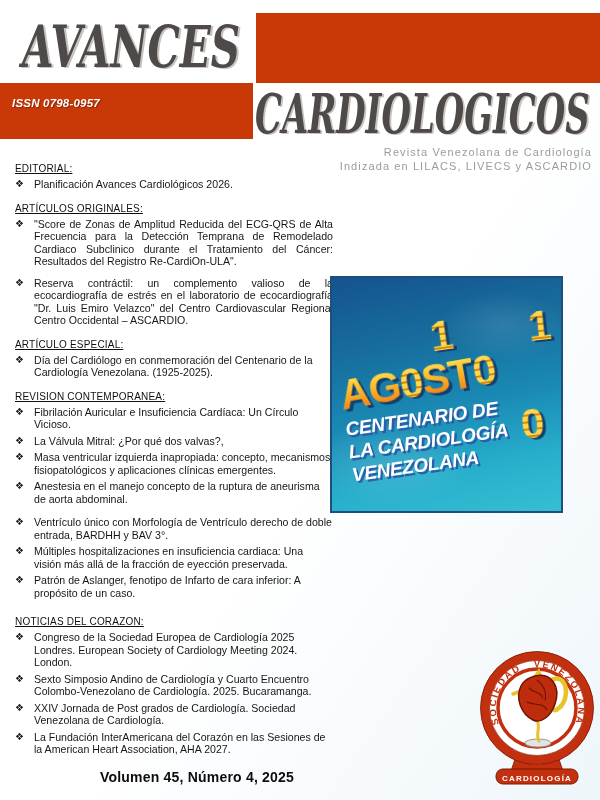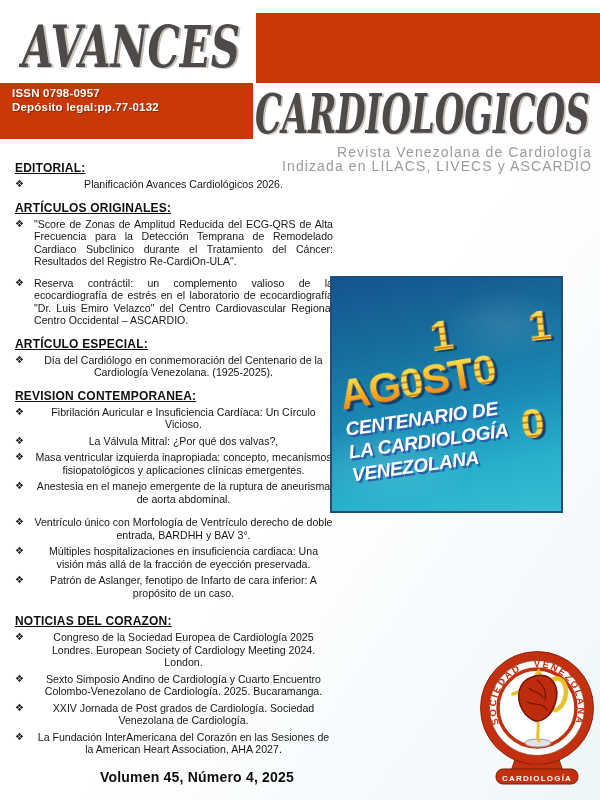--- a/index.html
+++ b/index.html
@@ -21,33 +21,33 @@
     text-shadow:3px 1px 0 #c9c3bd;
   }
   .title-cardiologicos{
     left:255px;top:84px;font-family:"DejaVu Serif",serif;font-style:italic;font-weight:bold;
     font-size:55px;line-height:60px;color:#4e4a49;white-space:nowrap;
     transform:scaleX(0.615);transform-origin:left top;
     text-shadow:3px 1px 0 #c9c3bd;
   }
   .issn-box{left:12px;top:95px;color:#ffffff;font-weight:bold;font-size:11.5px;line-height:14px;
     text-shadow:1px 1px 1px rgba(90,20,0,0.55);letter-spacing:0.2px;}
-  .tagline{right:8px;top:145px;text-align:right;color:#9b9b9b;font-size:14px;line-height:14px;
+  .tagline{right:8px;top:145px;text-align:right;color:#9b9b9b;font-size:11px;line-height:14px;
     letter-spacing:1.1px;font-weight:500;}
 
   
   .toc{left:15px;top:162px;width:318px;color:#161616;}
   .toc section{margin:0 0 11px 0;}
   .toc h2{
-    font-size:12px;line-height:13px;margin:0 0 3px 0;font-weight:bold;
+    font-size:10px;line-height:13px;margin:0 0 3px 0;font-weight:normal;
     text-decoration:underline;letter-spacing:0.2px;color:#101010;
   }
   .toc .item{display:flex;gap:7px;margin:0 0 4px 0;font-size:10.6px;line-height:12.5px;}
   .toc .bullet{flex:0 0 12px;font-size:10px;line-height:12.5px;color:#1a1a1a;}
-  .toc .itext{flex:1;text-align:center;}
+  .toc .itext{flex:1;}
   .toc .just .itext{text-align:justify;}
 
   
   .poster{
     left:330px;top:276px;width:233px;height:237px;
     border:2px solid #1c4f7c;box-sizing:border-box;
     background:
       radial-gradient(90px 50px at 75% 20%,rgba(255,255,255,0.10),rgba(255,255,255,0) 70%),
       radial-gradient(120px 60px at 25% 80%,rgba(255,255,255,0.12),rgba(255,255,255,0) 70%),
       linear-gradient(168deg,#15538f 0%,#176f9e 30%,#1a8ab5 55%,#27aecb 78%,#36bed4 100%);
@@ -85,23 +85,22 @@
   .footer{left:100px;top:769px;width:470px;text-align:left;
     font-size:14px;font-weight:bold;color:#0d0d0d;letter-spacing:0.2px;}
 </style>
 </head>
 <body>
 
 <div>
 
   <div class="abs red-block-top"></div>
   <div class="abs red-block-left">
-    <div class="issn-box abs" style="position:static;padding:3px 0 0 12px;">
+    <div class="issn-box abs" style="position:static;padding:13px 0 0 12px;font-style:italic;">
       <div>ISSN 0798-0957</div>
-      <div>Depósito legal:pp.77-0132</div>
     </div>
   </div>
   <div class="abs title-avances">AVANCES</div>
   <div class="abs title-cardiologicos">CARDIOLOGICOS</div>
   <div class="abs tagline">
     <div>Revista Venezolana de Cardiología</div>
     <div>Indizada en LILACS, LIVECS y ASCARDIO</div>
   </div>
 
   <main class="abs toc">
@@ -143,21 +142,21 @@
       <div class="item">
         <span class="bullet">❖</span>
         <span class="itext">La Válvula Mitral: ¿Por qué dos valvas?,</span>
       </div>
       <div class="item">
         <span class="bullet">❖</span>
         <span class="itext">Masa ventricular izquierda inapropiada: concepto, mecanismos fisiopatológicos y aplicaciones clínicas emergentes.</span>
       </div>
       <div class="item">
         <span class="bullet">❖</span>
-        <span class="itext">Anestesia en el manejo emergente de la ruptura de aneurisma de aorta abdominal.</span>
+        <span class="itext">Anestesia en el manejo concepto de la ruptura de aneurisma de aorta abdominal.</span>
       </div>
     </section>
 
     <section>
       <div class="item">
         <span class="bullet">❖</span>
         <span class="itext">Ventrículo único con Morfología de Ventrículo derecho de doble entrada, BARDHH y BAV 3°.</span>
       </div>
       <div class="item">
         <span class="bullet">❖</span>

